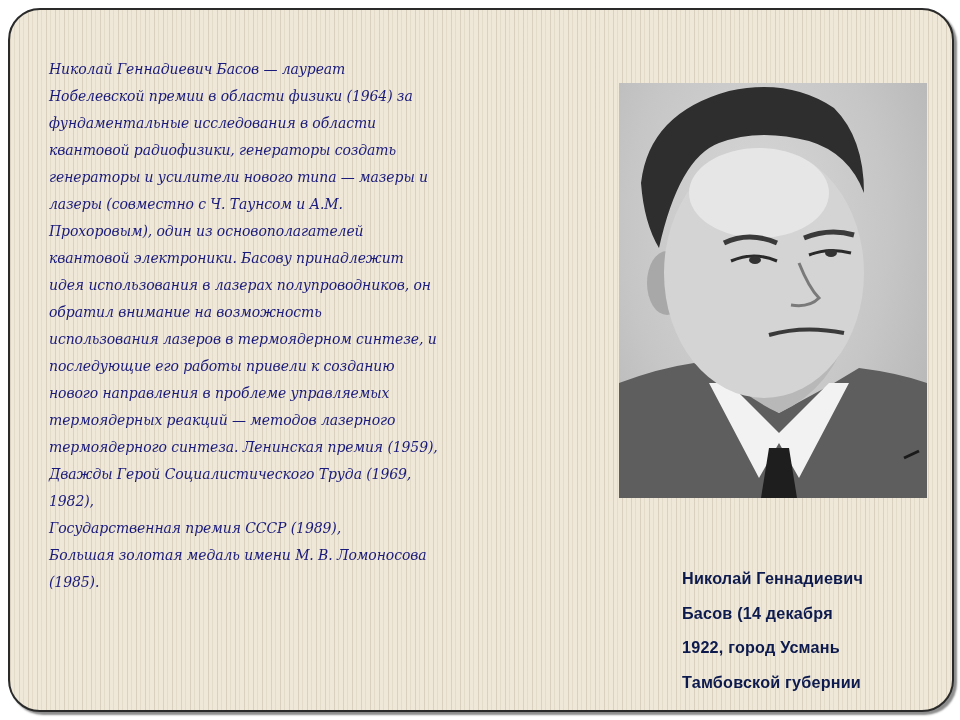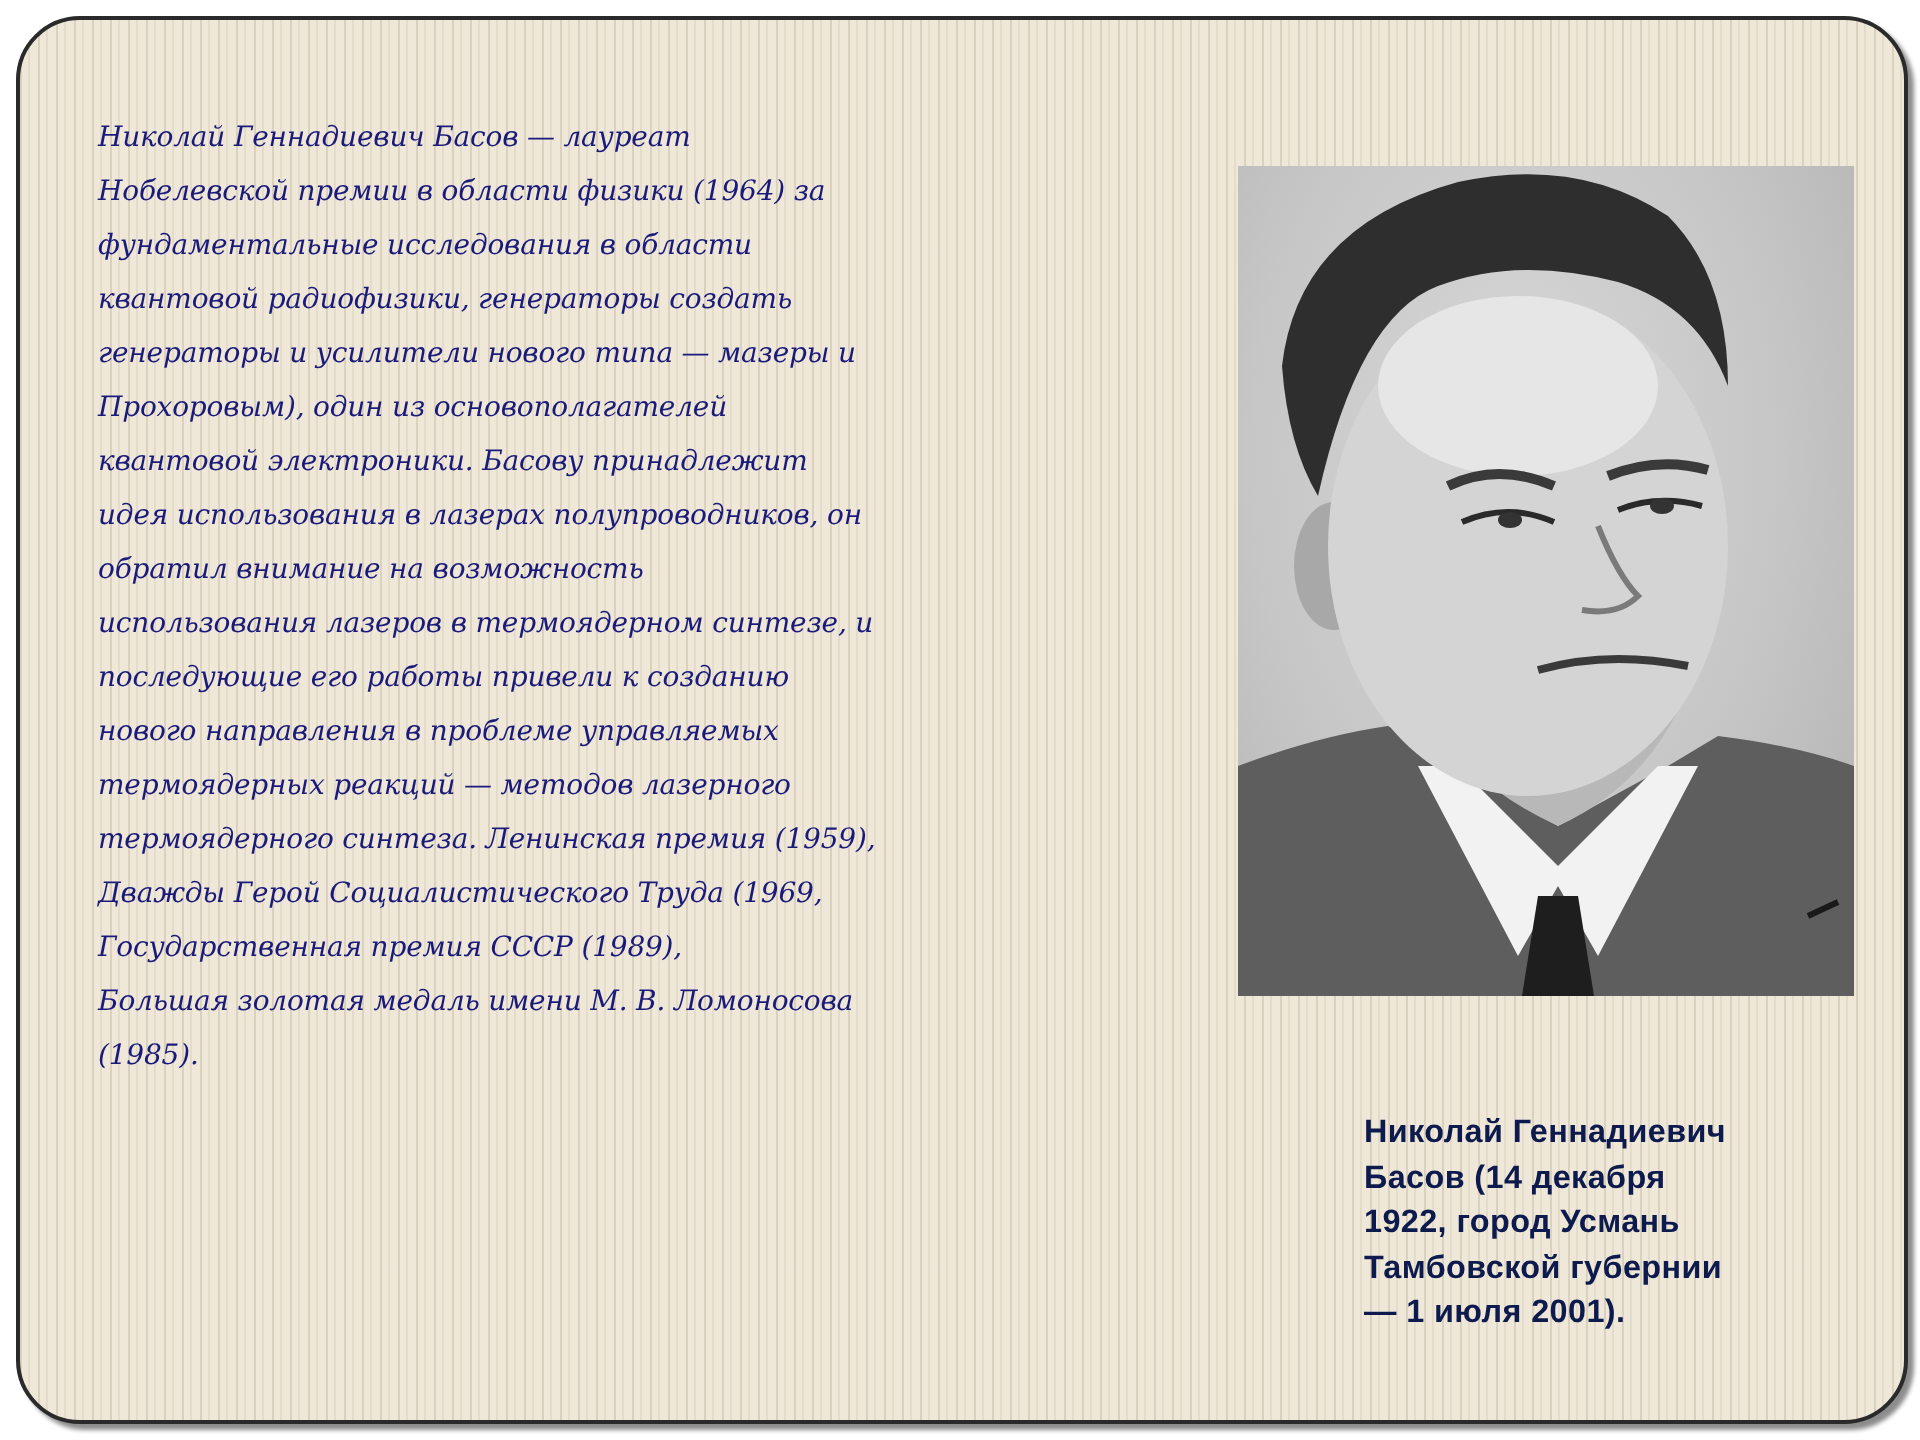--- a/index.html
+++ b/index.html
@@ -33,42 +33,44 @@
       background: radial-gradient(ellipse at 45% 35%, #d8d8d8 0%, #c6c6c6 55%, #b0b0b0 100%);
       overflow: hidden;
     }
     .photo svg { display: block; }
     .caption {
       position: absolute; left: 672px; top: 545px; width: 230px;
       color: #0d1a4d;
       font-family: "Liberation Sans", sans-serif; font-weight: bold;
       font-size: 16.2px; line-height: 22.5px; letter-spacing: 0.2px;
     }
-    .caption .line { display: block; white-space: nowrap; }
+    .caption .line { display: block; white-space: nowrap; margin-top: 12px; }
   </style>
 </head>
 <body>
 
 <div class="slide-frame">
   <div class="main-text">
     <span class="line">Николай Геннадиевич Басов — лауреат</span>
     <span class="line">Нобелевской премии в области физики (1964) за</span>
     <span class="line">фундаментальные исследования в области</span>
     <span class="line">квантовой радиофизики, генераторы создать</span>
     <span class="line">генераторы и усилители нового типа — мазеры и</span>
+    <span class="line">лазеры (совместно с Ч. Таунсом и А.М.</span>
     <span class="line">Прохоровым), один из основополагателей</span>
     <span class="line">квантовой электроники. Басову принадлежит</span>
     <span class="line">идея использования в лазерах полупроводников, он</span>
     <span class="line">обратил внимание на возможность</span>
     <span class="line">использования лазеров в термоядерном синтезе, и</span>
     <span class="line">последующие его работы привели к созданию</span>
     <span class="line">нового направления в проблеме управляемых</span>
     <span class="line">термоядерных реакций — методов лазерного</span>
     <span class="line">термоядерного синтеза. Ленинская премия (1959),</span>
     <span class="line">Дважды Герой Социалистического Труда (1969,</span>
+    <span class="line">1982),</span>
     <span class="line">Государственная премия СССР (1989),</span>
     <span class="line">Большая золотая медаль имени М. В. Ломоносова</span>
     <span class="line">(1985).</span>
   </div>
 
   <div class="photo" title="Черно-белый портрет Николая Геннадиевича Басова">
     <svg width="308" height="415" viewBox="0 0 308 415">
 
       <path d="M0 300 Q40 285 75 280 L110 300 L160 330 L215 300 L240 285 Q280 290 308 300 L308 415 L0 415 Z" fill="#5e5e5e"></path>
 

